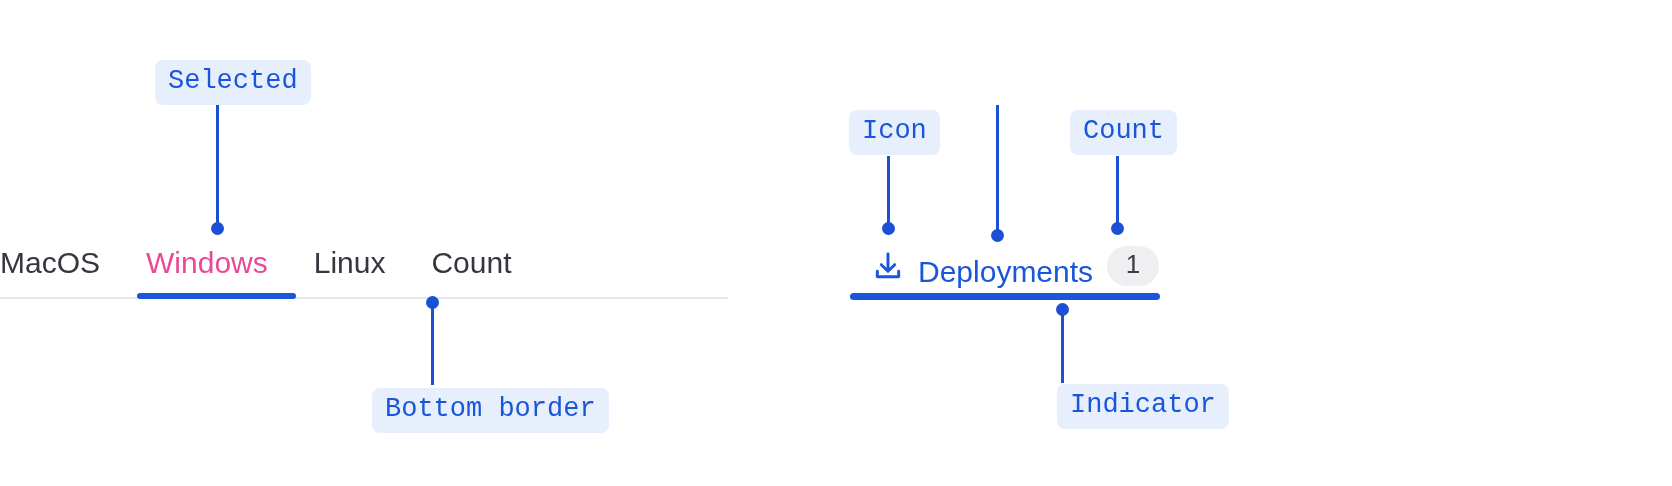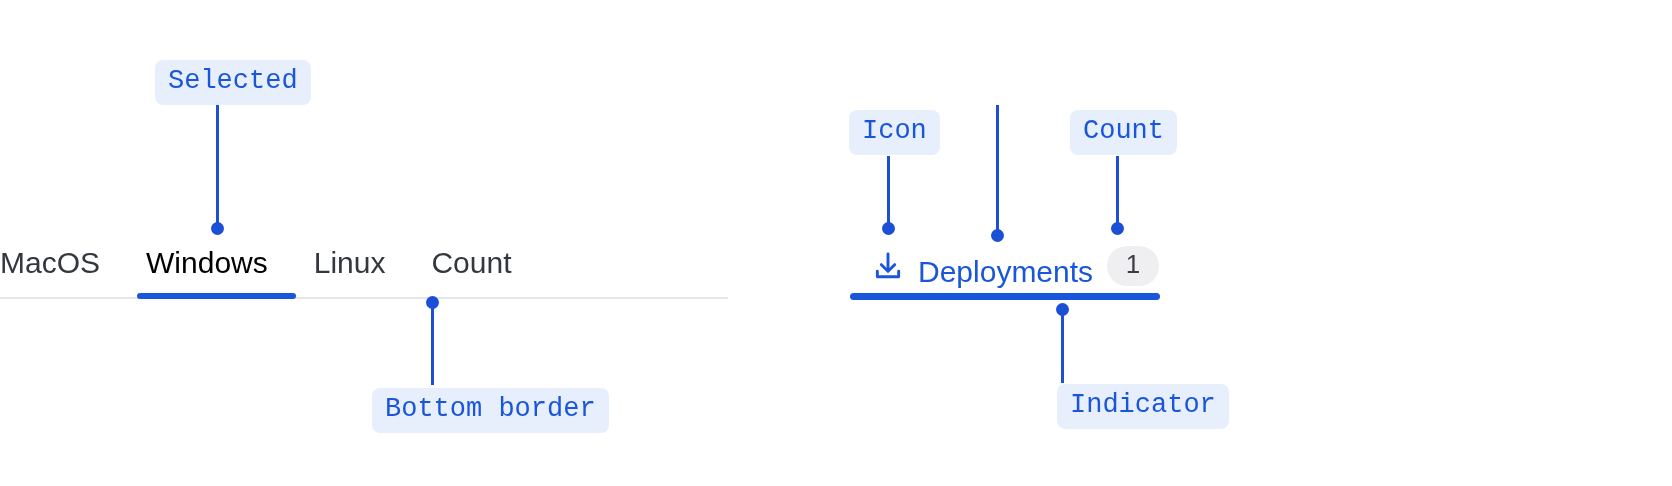--- a/index.html
+++ b/index.html
@@ -63,21 +63,21 @@
     align-items: center;
   }
   .tab {
     position: relative;
     font-size: 30px;
     color: #34373d;
     padding: 0 0 20px 0;
     white-space: nowrap;
   }
   .tab.sel {
-    color: #000000;
+    color: #ec4899;
   }
   .tab-sp {
     width: 46px;
     flex: 0 0 46px;
   }
   .divider {
     position: absolute;
     left: 0;
     top: 51px;
     width: 728px;

